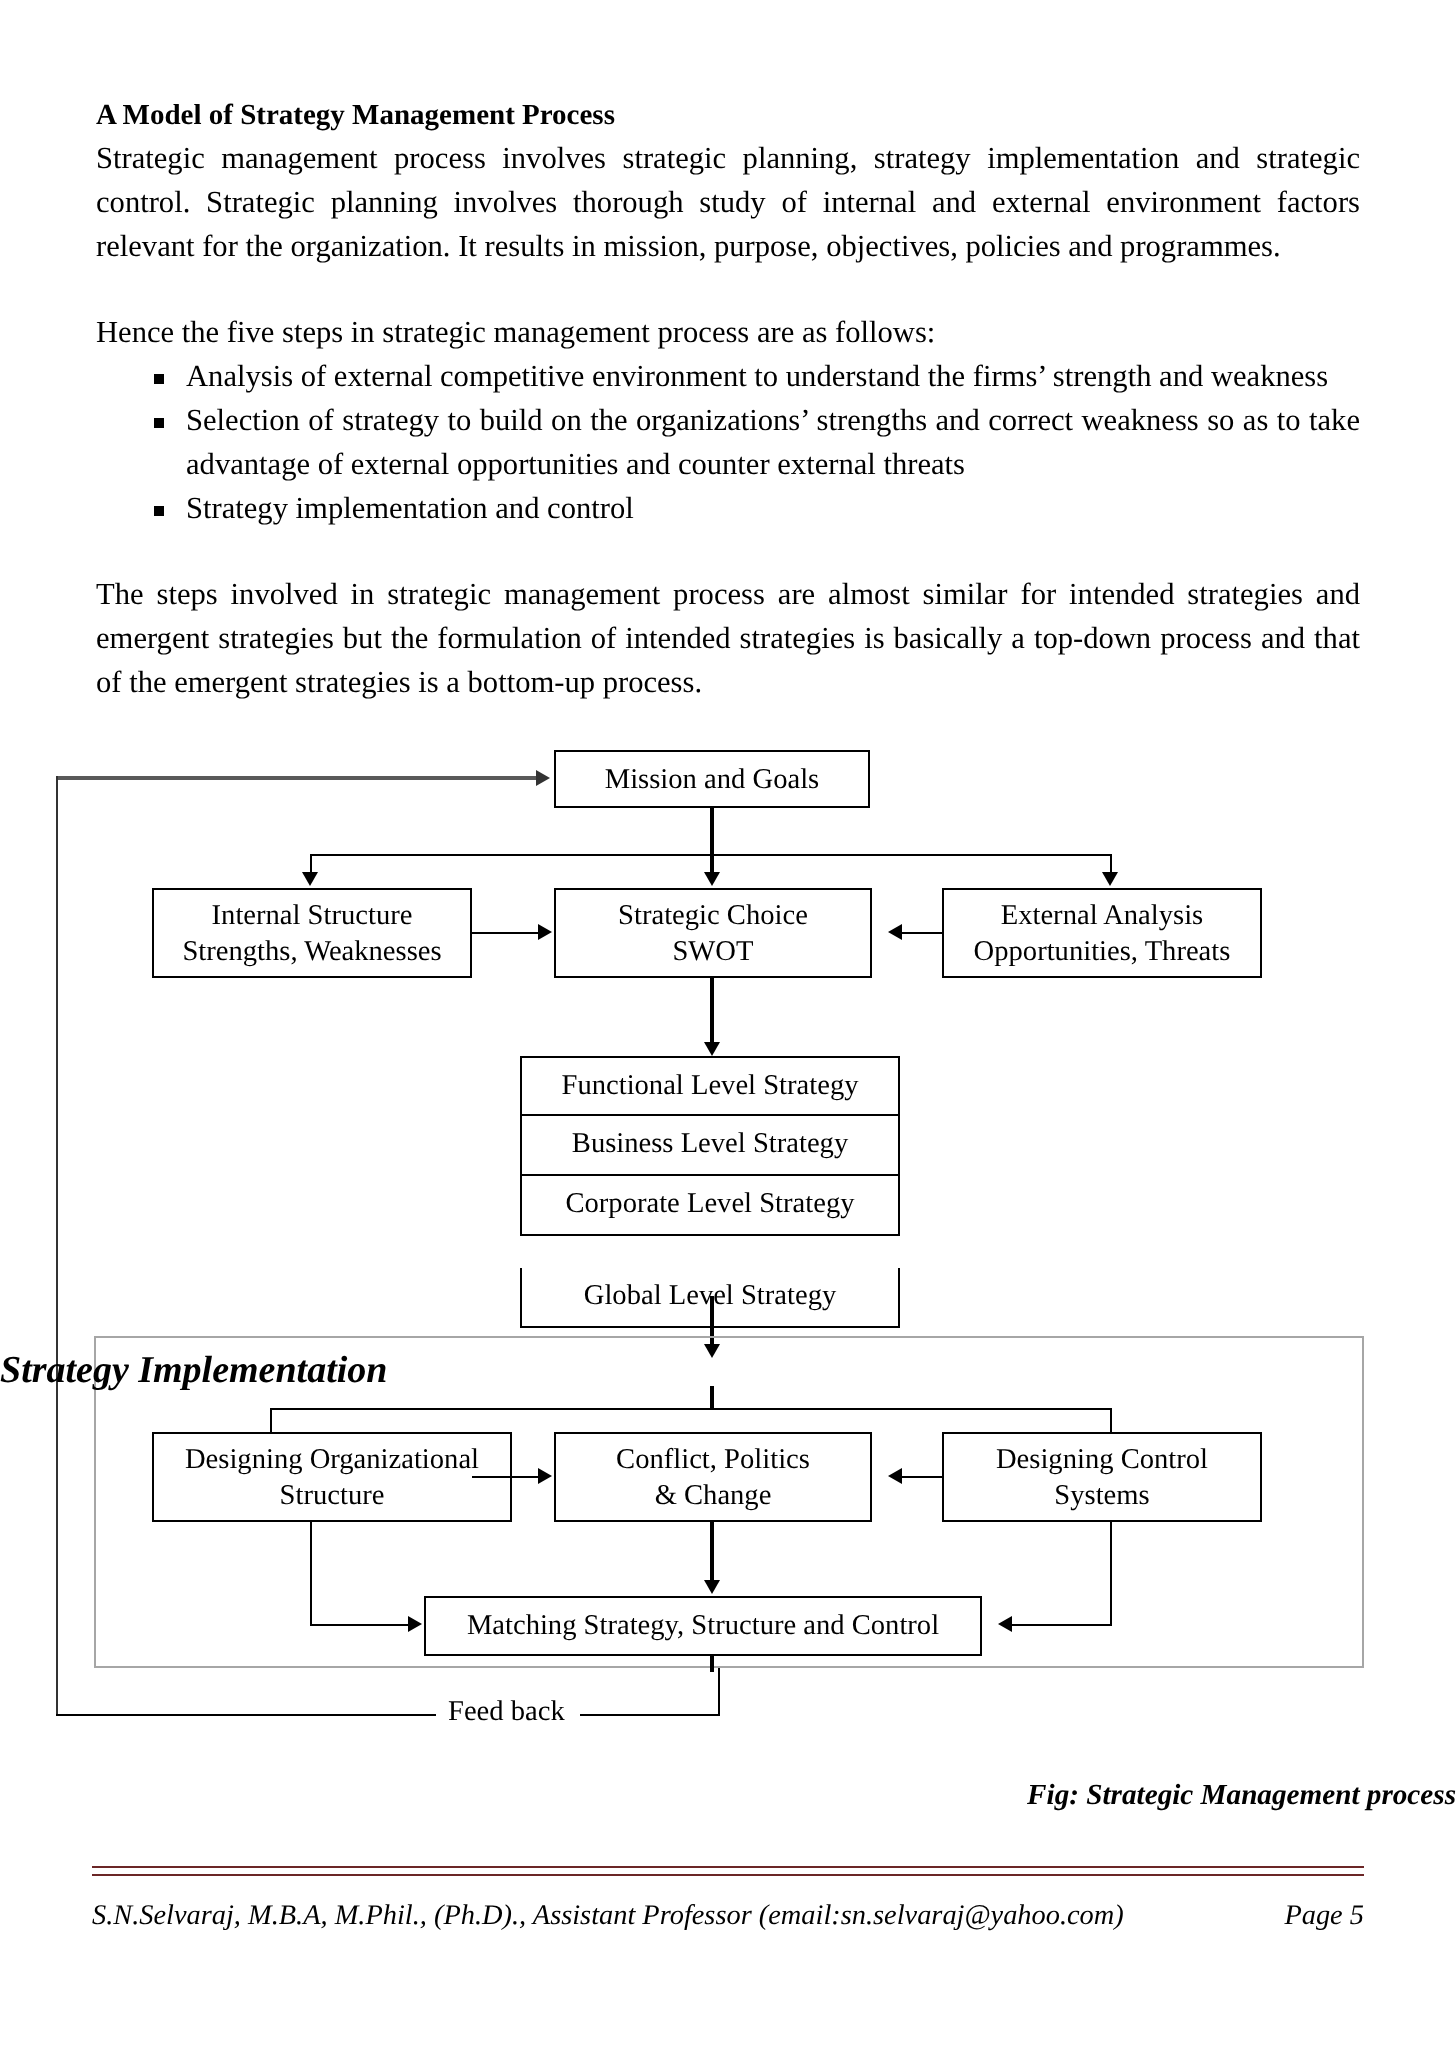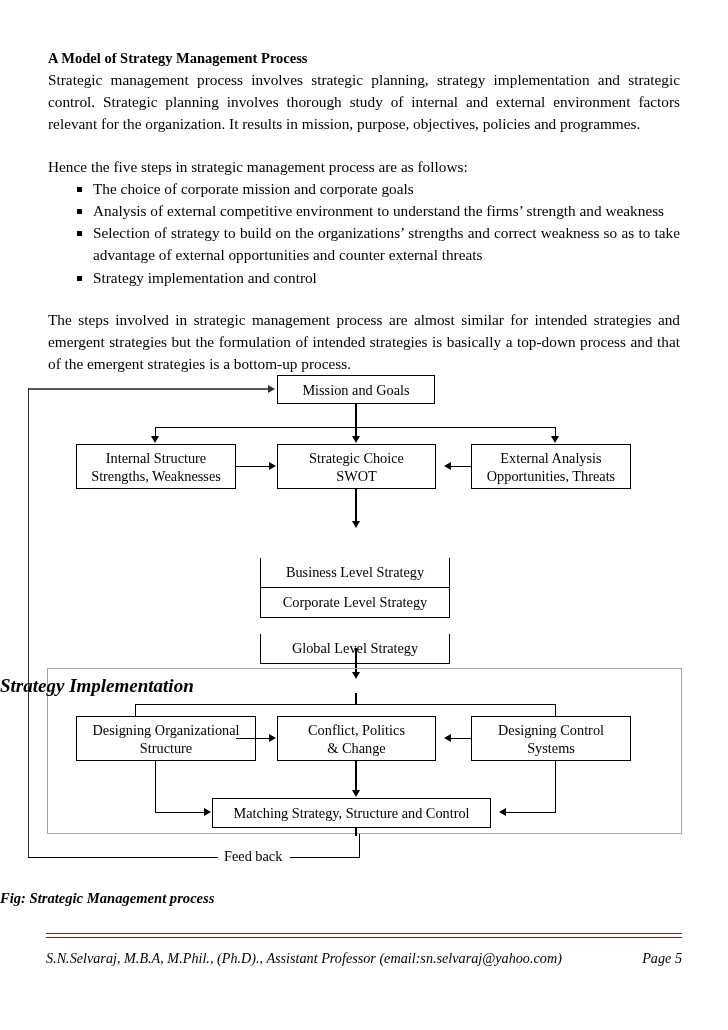--- a/index.html
+++ b/index.html
@@ -149,21 +149,21 @@
     background: #fff;
     padding: 0 6px;
     white-space: nowrap;
   }
 
   .fig-caption {
     position: absolute;
     left: 0;
     top: 890px;
     width: 728px;
-    text-align: left;
+    text-align: right;
     font-weight: bold;
     font-style: italic;
     font-size: 14.6px;
   }
 
   
   .footer-rule {
     position: absolute;
     left: 46px;
     top: 933px;
@@ -187,21 +187,20 @@
 </head>
 <body>
 
 <div class="doc-text">
   <div class="heading">A Model of Strategy Management Process</div>
   <p class="para">Strategic management process involves strategic planning, strategy implementation and strategic control.  Strategic planning involves thorough study of internal and external environment factors relevant for the organization. It results in mission, purpose, objectives, policies and programmes.</p>
 
   <p class="lead" style="margin-top:20px;">Hence the five steps in strategic management process are as follows:</p>
 
   <ul class="steps">
-    <li><span class="sq"></span><span>The choice of corporate mission and corporate goals</span></li>
     <li><span class="sq"></span><span>Analysis of external competitive environment to understand the firms’ strength and weakness</span></li>
     <li><span class="sq"></span><span>Selection of strategy to build on the organizations’ strengths and correct weakness so as to take advantage of external opportunities and counter external threats</span></li>
     <li><span class="sq"></span><span>Strategy implementation and control</span></li>
   </ul>
 
   <p class="para spaced">The steps involved in strategic management process are almost similar for intended strategies and emergent strategies but the formulation of intended strategies is basically a top-down process and that of the emergent strategies is a bottom-up process.</p>
 </div>
 
 <div class="diagram">
 
@@ -244,20 +243,23 @@
 
   <div class="ln h" style="left:236px; top:105.5px; width:33px;"></div>
   <div class="ah right" style="left:269px; top:102px;"></div>
 
   <div class="ln h" style="left:451px; top:105.5px; width:20px;"></div>
   <div class="ah left" style="left:444px; top:102px;"></div>
 
   <div class="ln v" style="left:355.3px; top:129px; height:32px;"></div>
   <div class="ah down" style="left:351.5px; top:161px;"></div>
 
+  <div class="stackbox first" style="left:260px; top:168px; width:190px; height:30px;">
+    <span>Functional Level Strategy</span>
+  </div>
   <div class="stackbox" style="left:260px; top:198px; width:190px; height:30px;">
     <span>Business Level Strategy</span>
   </div>
   <div class="stackbox" style="left:260px; top:228px; width:190px; height:30px;">
     <span>Corporate Level Strategy</span>
   </div>
   <div class="stackbox" style="left:260px; top:274px; width:190px; height:30px;">
     <span>Global Level Strategy</span>
   </div>
 

